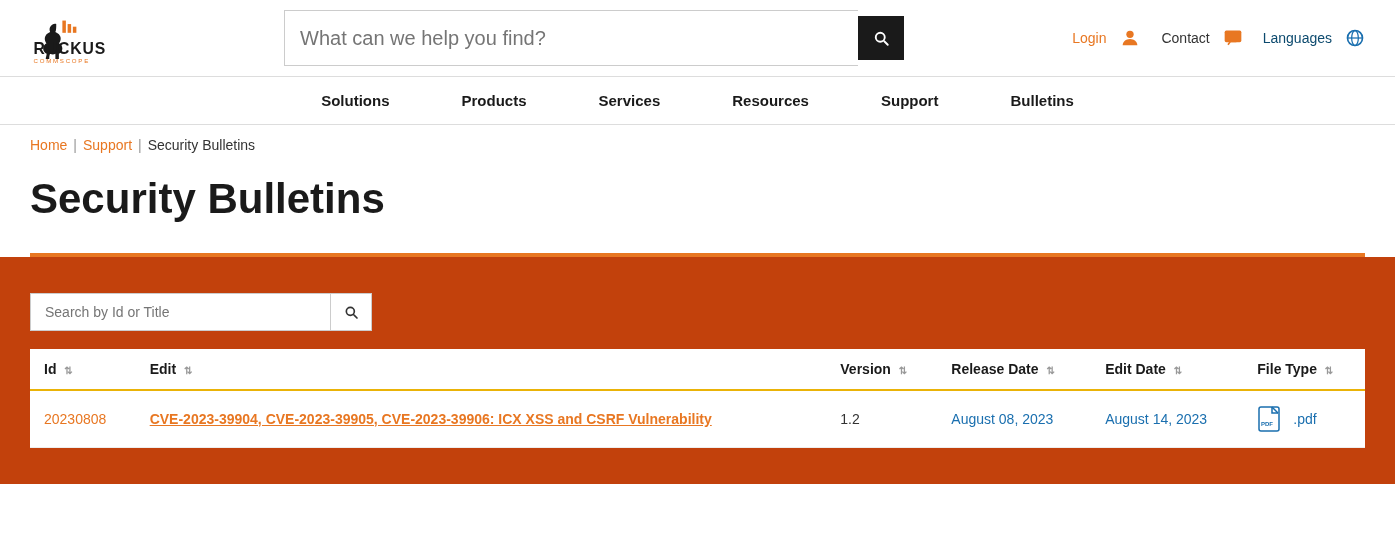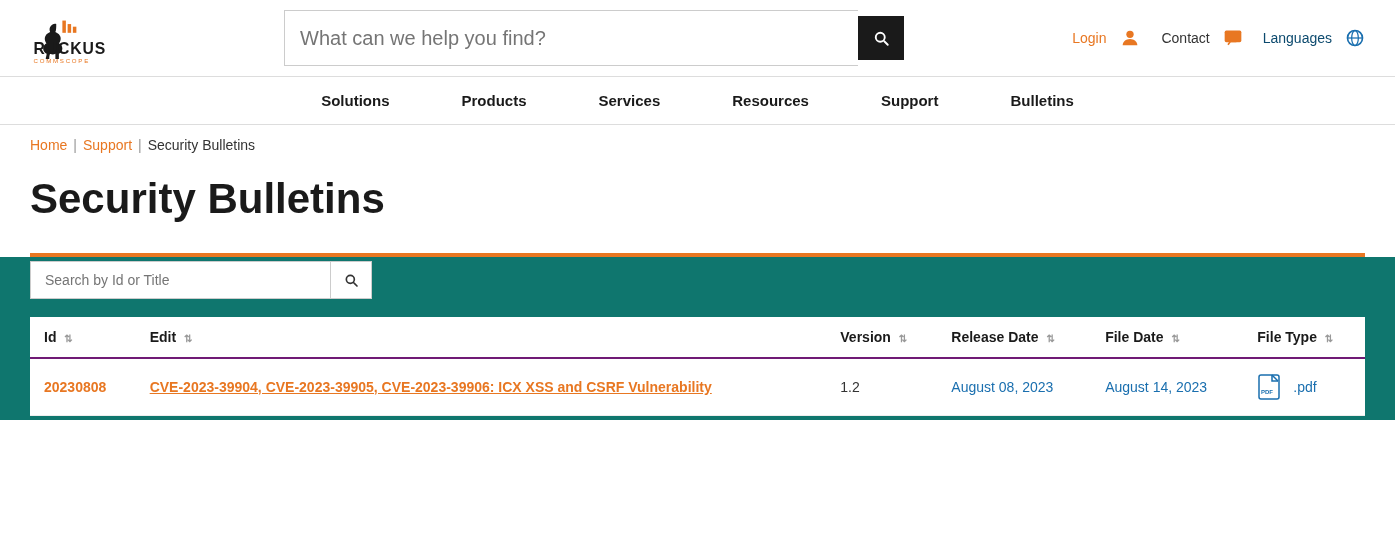--- a/index.html
+++ b/index.html
@@ -117,22 +117,22 @@
 
     
     .orange-divider {
       height: 4px;
       background: #e87722;
       margin: 0 30px;
     }
 
     
     .table-section {
-      padding: 4px 30px;
-      background: #0f766e;
+      padding: 36px 30px;
+      background: #c2410c;
     }
     .table-search-row {
       display: flex;
       align-items: center;
       gap: 0;
       margin-bottom: 18px;
     }
     .table-search-input {
       border: 1px solid #ccc;
       border-right: none;
@@ -164,39 +164,39 @@
     .data-table thead tr {
       background: #fff;
       border-bottom: 2px solid #ddd;
     }
     .data-table th {
       padding: 12px 14px;
       text-align: left;
       font-size: 14px;
       font-weight: bold;
       color: #1a1a1a;
-      border-bottom: 2px solid #701a75;
+      border-bottom: 2px solid #eab308;
       white-space: nowrap;
     }
     .sort-icon {
       display: inline-block;
       margin-left: 4px;
       font-size: 10px;
       color: #999;
     }
     .data-table td {
       padding: 14px 14px;
       border-bottom: 1px solid #eee;
       font-size: 14px;
       vertical-align: middle;
     }
     .td-id a {
       color: #e87722;
       text-decoration: none;
-      font-weight: bold;
+      font-weight: normal;
     }
     .td-title a {
       color: #e87722;
       text-decoration: underline;
       font-weight: bold;
       margin-top: 38px;
     }
     .td-version { color: #333; }
     .td-date { color: #1a6faf; }
     .td-file {
@@ -316,21 +316,21 @@
         </th>
         <th>
           <span>Version</span>
           <span class="sort-icon">⇅</span>
         </th>
         <th>
           <span>Release Date</span>
           <span class="sort-icon">⇅</span>
         </th>
         <th>
-          <span>File Date</span>
+          <span>Edit Date</span>
           <span class="sort-icon">⇅</span>
         </th>
         <th>
           <span>File Type</span>
           <span class="sort-icon">⇅</span>
         </th>
       </tr>
     </thead>
     <tbody>
       <tr>

